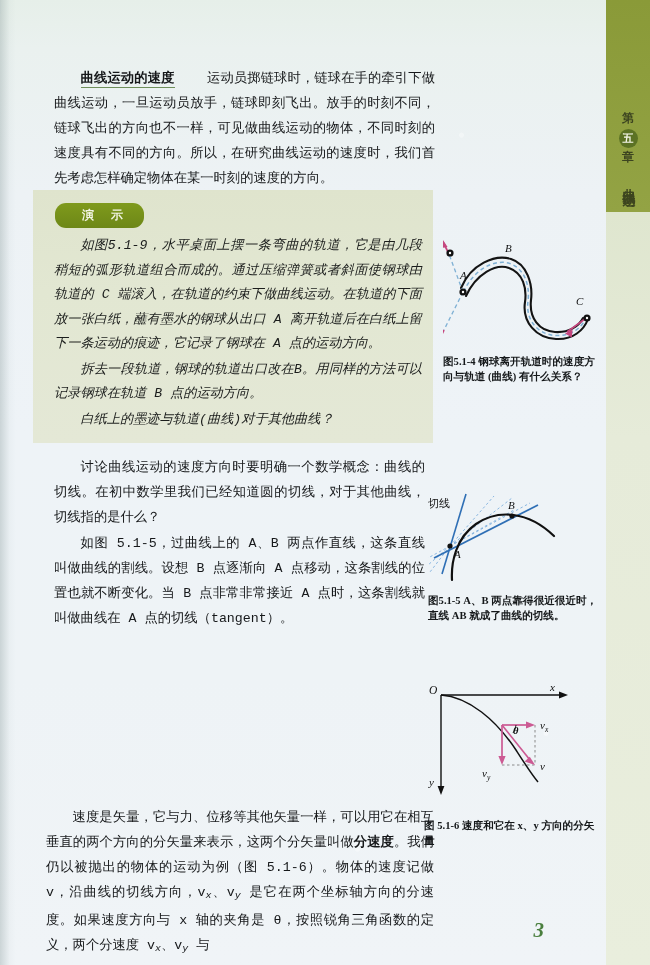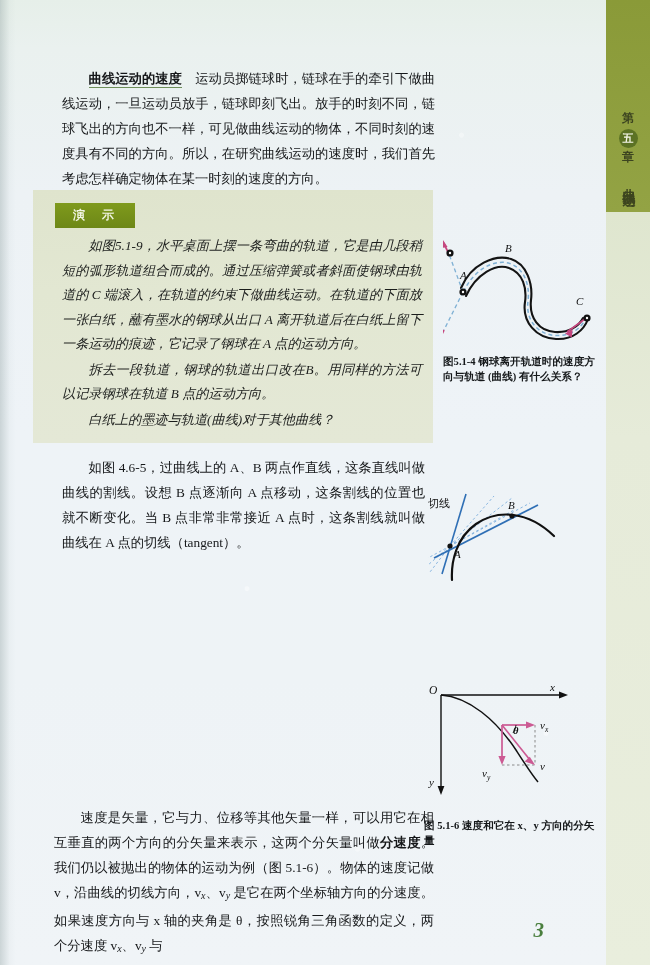--- a/index.html
+++ b/index.html
@@ -104,28 +104,28 @@
 
   
   #content {
     position: absolute;
     left: 0; top: 0;
     width: 606px;
     height: 965px;
   }
 
   .para {
-    margin: 0 0 1px 12px;
+    margin: 0 0 1px 4px;
     padding: 0;
     font-size: 13.3px;
     line-height: 25px;
     color: #16181a;
     text-indent: 2em;
     text-align: justify;
-    font-family: Liberation Serif, serif;
+    font-family: Liberation Mono, monospace;
   }
   .bold { font-weight: bold; }
   .ul-term {
     font-weight: bold;
     border-bottom: 1px solid #6f8f5a;
     padding-bottom: 1px;
   }
   .it { font-style: italic; }
   .sub { font-size: .75em; vertical-align: -.22em; }
 
@@ -148,22 +148,22 @@
   }
   #demo-badge {
     position: absolute;
     left: 22px;
     top: 13px;
     background: linear-gradient(180deg,#7f9a1c 0%, #6d8717 100%);
     color: #f2f5e4;
     font-size: 12px;
     font-weight: bold;
     letter-spacing: 7px;
-    padding: 4px 14px 4px 18px;
-    border-radius: 0;
+    padding: 4px 14px 4px 27px;
+    border-radius: 11px;
     font-family: "Liberation Serif", "DejaVu Serif", serif;
   }
   #demo-text {
     position: absolute;
     left: 17px;
     top: 44px;
     width: 372px;
   }
   #demo-text .para {
     font-style: italic;
@@ -257,21 +257,22 @@
     <div id="demo-box">
       <div id="demo-badge">演 示</div>
       <div id="demo-text">
         <p class="para">如图5.1-9，水平桌面上摆一条弯曲的轨道，它是由几段稍短的弧形轨道组合而成的。通过压缩弹簧或者斜面使钢球由轨道的 C 端滚入，在轨道的约束下做曲线运动。在轨道的下面放一张白纸，蘸有墨水的钢球从出口 A 离开轨道后在白纸上留下一条运动的痕迹，它记录了钢球在 A 点的运动方向。</p>
         <p class="para">拆去一段轨道，钢球的轨道出口改在B。用同样的方法可以记录钢球在轨道 B 点的运动方向。</p>
         <p class="para">白纸上的墨迹与轨道(曲线)对于其他曲线？</p>
       </div>
     </div>
 
     <div id="body-col-1">
-      <p class="para">如图 4.6-5，过曲线上的 A、B 两点作直线，这条直线叫做曲线的割线。设想 B 点逐渐向 A 点移动，这条割线的位置也就不断变化。当 B 点非常非常接近 A 点时，这条割线就叫做曲线在 A 点的切线（tangent）。</p>
+      <p class="para">讨论曲线运动的速度方向时要明确一个数学概念：曲线的切线。在初中数学里我们已经知道圆的切线，对于其他曲线，切线指的是什么？</p>
+      <p class="para">如图 5.1-5，过曲线上的 A、B 两点作直线，这条直线叫做曲线的割线。设想 B 点逐渐向 A 点移动，这条割线的位置也就不断变化。当 B 点非常非常接近 A 点时，这条割线就叫做曲线在 A 点的切线（tangent）。</p>
     </div>
 
 
     <div id="body-col-3">
       <p class="para"><span>速度是矢量，它与力、位移等其他矢量一样，可以用它在相互垂直的两个方向的分矢量来表示，这两个分矢量叫做</span><span class="bold">分速度</span><span>。我们仍以被抛出的物体的运动为例（图 5.1-6）。物体的速度记做 v，沿曲线的切线方向，v</span><span class="sub it">x</span><span>、v</span><span class="sub it">y</span><span> 是它在两个坐标轴方向的分速度。如果速度方向与 x 轴的夹角是 θ，按照锐角三角函数的定义，两个分速度 v</span><span class="sub it">x</span><span>、v</span><span class="sub it">y</span><span> 与</span></p>
     </div>
 
     <div class="figure" id="figure-514">
       <svg width="160" height="125" viewBox="0 0 160 125">
 
@@ -330,20 +331,21 @@
         <line x1="38" y1="8" x2="14" y2="88" stroke="#2f6fb5" stroke-width="1.6"></line>
 
         <path d="M 24,94 C 23,76 28,52 48,38 C 70,23 100,25 126,50" fill="none" stroke="#101010" stroke-width="2.2" stroke-linecap="round"></path>
 
         <circle cx="22" cy="60" r="2.6" fill="#111"></circle>
         <circle cx="84" cy="30" r="2.6" fill="#111"></circle>
         <text x="26" y="72" font-size="11" font-style="italic" fill="#111" font-family="Liberation Serif, serif">A</text>
         <text x="80" y="23" font-size="11" font-style="italic" fill="#111" font-family="Liberation Serif, serif">B</text>
         <text x="0" y="21" font-size="11" fill="#111" font-family="Liberation Serif, serif">切线</text>
       </svg>
+      <div class="fig-caption">图5.1-5  A、B 两点靠得很近很近时，直线 AB 就成了曲线的切线。</div>
     </div>
 
     <div class="figure" id="figure-516">
       <svg width="180" height="135" viewBox="0 0 180 135">
 
         <line x1="17" y1="13" x2="138" y2="13" stroke="#111" stroke-width="1.4"></line>
         <polygon points="144,13 135,9.6 135,16.4" fill="#111"></polygon>
 
         <line x1="17" y1="13" x2="17" y2="106" stroke="#111" stroke-width="1.4"></line>
         <polygon points="17,113 13.6,104 20.4,104" fill="#111"></polygon>

